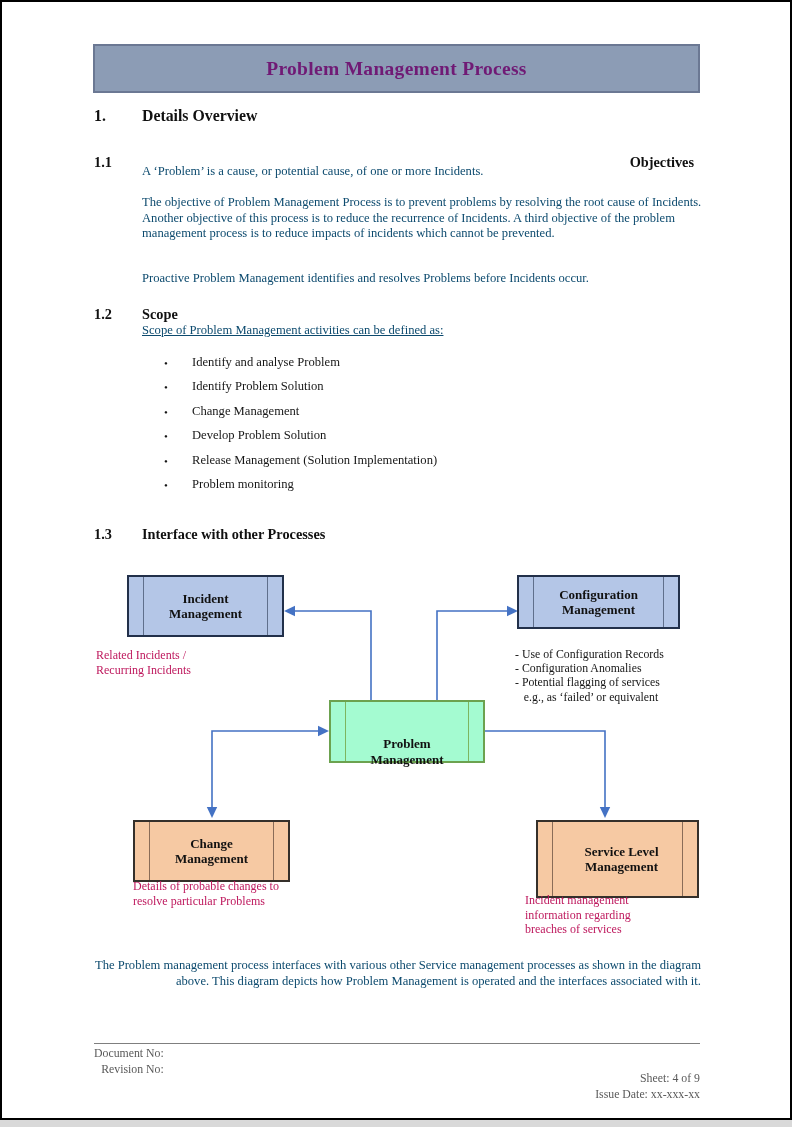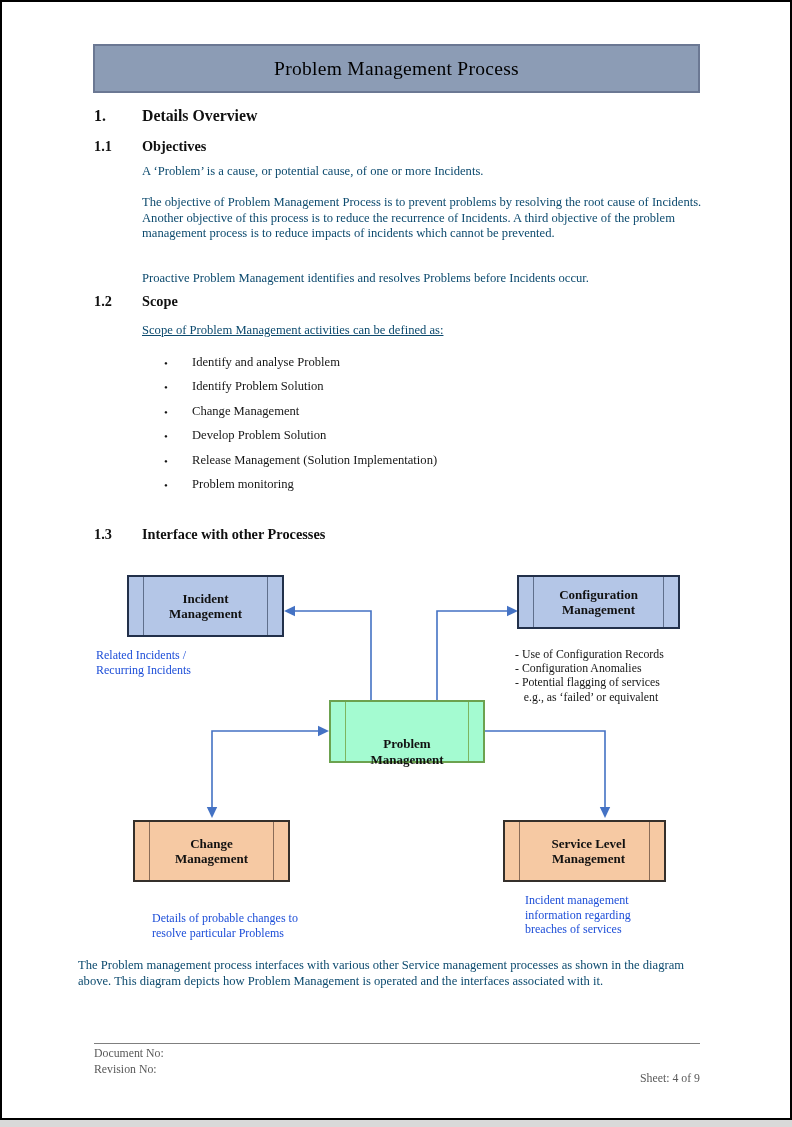--- a/index.html
+++ b/index.html
@@ -16,21 +16,21 @@
     border:2px solid #000000;
     box-sizing:border-box;
   }
   .abs{position:absolute;}
   
   .title-bar{
     left:91px;top:42px;width:607px;height:49px;
     background:#8C9CB5;border:2px solid #6B7893;box-sizing:border-box;
     display:flex;align-items:center;justify-content:center;
   }
-  .title-text{font-size:19.5px;font-weight:normal;color:#000000;letter-spacing:.3px;}
+  .title-text{font-size:19.5px;font-weight:bold;color:#701a75;letter-spacing:.3px;}
   
   .h-row{display:flex;font-weight:bold;color:#101010;}
   .h-num{width:48px;flex:0 0 48px;}
   .h1{font-size:15.8px;}
   .h2{font-size:14.3px;}
   
   .body-text{
     left:140px;width:562px;
     font-size:12.6px;line-height:15.7px;color:#0c4a6e;
   }
@@ -44,51 +44,51 @@
   .node-label{font-size:13px;font-weight:bold;color:#111;line-height:15.5px;}
   .node .bar{position:absolute;top:0;bottom:0;width:1px;}
   .node .bar-l{left:14px;}
   .node .bar-r{right:14px;}
   .node-blue{background:#B4C6E7;border:2px solid #22304A;}
   .node-blue .bar{background:#5F6F8C;}
   .node-green{background:#A4FBD1;border:2px solid #6CA24F;}
   .node-green .bar{background:#7DB55F;}
   .node-peach{background:#F6C9A3;border:2px solid #35302B;}
   .node-peach .bar{background:#8A6C57;}
-  .diag-note{font-size:12px;line-height:14.6px;color:#1d4ed8;white-space:pre-line;}
+  .diag-note{font-size:12px;line-height:14.6px;color:#be185d;white-space:pre-line;}
   .diag-note-pre{font-size:11.8px;line-height:14.2px;color:#161616;white-space:pre-wrap;}
   
   .footer-rule{left:92px;top:1041px;width:606px;height:1px;background:#7f7f7f;}
   .footer-col{font-size:11.8px;line-height:15.5px;color:#595959;}
   svg{display:block;}
 </style>
 </head>
 <body>
 
 <div class="page">
 
   <div class="abs title-bar">
     <span class="title-text">Problem Management Process</span>
   </div>
 
   <div class="abs h-row h1" style="left:92px;top:105px;width:600px;">
     <span class="h-num">1.</span>
     <span>Details Overview</span>
   </div>
 
-  <div class="abs h-row h2" style="left:92px;top:136px;width:600px;">
+  <div class="abs h-row h2" style="left:92px;top:152px;width:600px;justify-content:space-between;">
     <span class="h-num">1.1</span>
     <span>Objectives</span>
   </div>
 
   <div class="abs body-text" style="top:162px;">A ‘Problem’ is a cause, or potential cause, of one or more Incidents.</div>
   <div class="abs body-text" style="top:193px;">The objective of Problem Management Process is to prevent problems by resolving the root cause of Incidents. Another objective of this process is to reduce the recurrence of Incidents. A third objective of the problem management process is to reduce impacts of incidents which cannot be prevented.</div>
   <div class="abs body-text" style="top:269px;">Proactive Problem Management identifies and resolves Problems before Incidents occur.</div>
 
-  <div class="abs h-row h2" style="left:92px;top:291px;width:600px;">
+  <div class="abs h-row h2" style="left:92px;top:304px;width:600px;">
     <span class="h-num">1.2</span>
     <span>Scope</span>
   </div>
 
   <div class="abs body-text" style="top:321px;text-decoration:underline;">Scope of Problem Management activities can be defined as:</div>
 
   <div class="abs" style="left:140px;top:353px;width:562px;">
     <div class="bullet-row">
       <span class="bullet-marker">•</span>
       <span>Identify and analyse Problem</span>
@@ -153,42 +153,43 @@
     <span class="bar bar-r"></span>
     <span class="node-label" style="width:110px;margin-top:40px;">Problem Management</span>
   </div>
 
   <div class="abs node node-peach" style="left:131px;top:818px;width:157px;height:62px;">
     <span class="bar bar-l"></span>
     <span class="bar bar-r"></span>
     <span class="node-label" style="width:110px;">Change Management</span>
   </div>
 
-  <div class="abs node node-peach" style="left:501px;top:818px;width:163px;height:62px;padding-left:8px;">
+  <div class="abs node node-peach" style="left:534px;top:818px;width:163px;height:78px;padding-left:8px;">
     <span class="bar bar-l"></span>
     <span class="bar bar-r"></span>
     <span class="node-label" style="width:120px;">Service Level Management</span>
   </div>
 
   <div class="abs diag-note" style="left:94px;top:646px;width:180px;">Related Incidents /
 Recurring Incidents</div>
   <div class="abs diag-note-pre" style="left:513px;top:645px;width:200px;">- Use of Configuration Records
 - Configuration Anomalies
 - Potential flagging of services
    e.g., as ‘failed’ or equivalent</div>
-  <div class="abs diag-note" style="left:131px;top:909px;width:190px;margin-left:19px;">Details of probable changes to
+  <div class="abs diag-note" style="left:131px;top:877px;width:190px;">Details of probable changes to
 resolve particular Problems</div>
   <div class="abs diag-note" style="left:523px;top:891px;width:180px;">Incident management
 information regarding
 breaches of services</div>
 
-  <div class="abs body-text" style="left:76px;top:956px;width:612px;">The Problem management process interfaces with various other Service management processes as shown in the diagram above. This diagram depicts how Problem Management is operated and the interfaces associated with it.</div>
+  <div class="abs body-text" style="left:87px;top:956px;width:612px;text-align:right;">The Problem management process interfaces with various other Service management processes as shown in the diagram above. This diagram depicts how Problem Management is operated and the interfaces associated with it.</div>
 
   <div class="abs footer-rule"></div>
-  <div class="abs footer-col" style="left:92px;top:1044px;">
+  <div class="abs footer-col" style="left:92px;top:1044px;text-align:right;">
     <div>Document No:</div>
     <div>Revision No:</div>
   </div>
   <div class="abs footer-col" style="left:400px;top:1044px;width:298px;text-align:right;margin-top:25px;">
     <div>Sheet: 4 of 9</div>
+    <div>Issue Date: xx-xxx-xx</div>
   </div>
 
 </div>
 
 </body></html>

